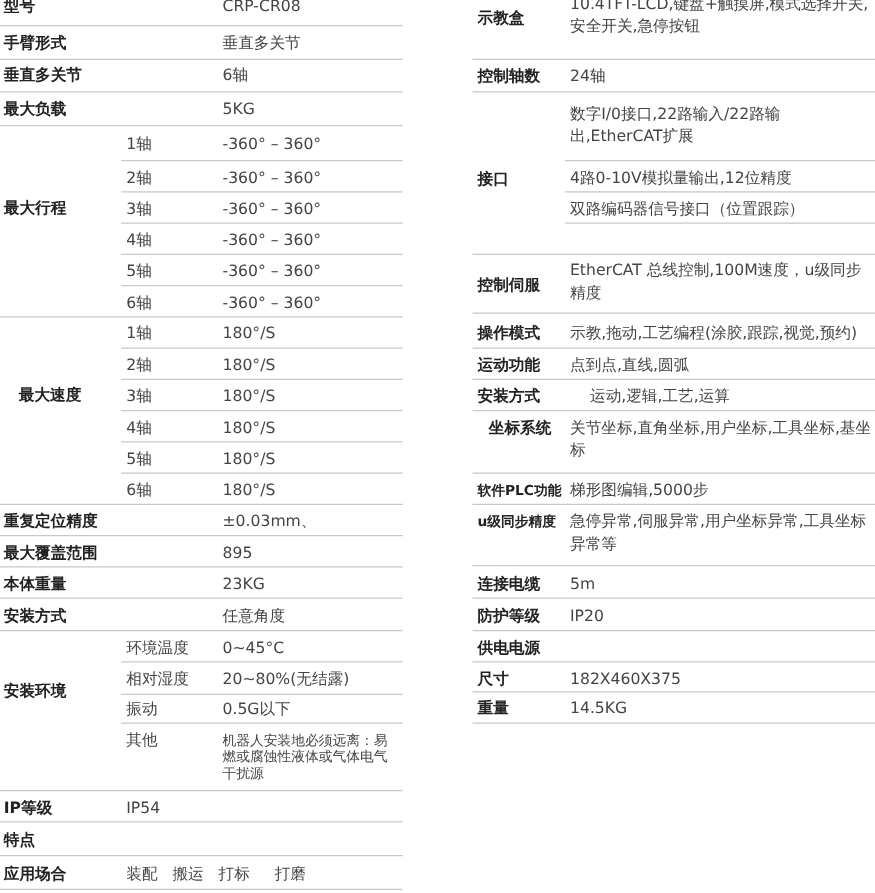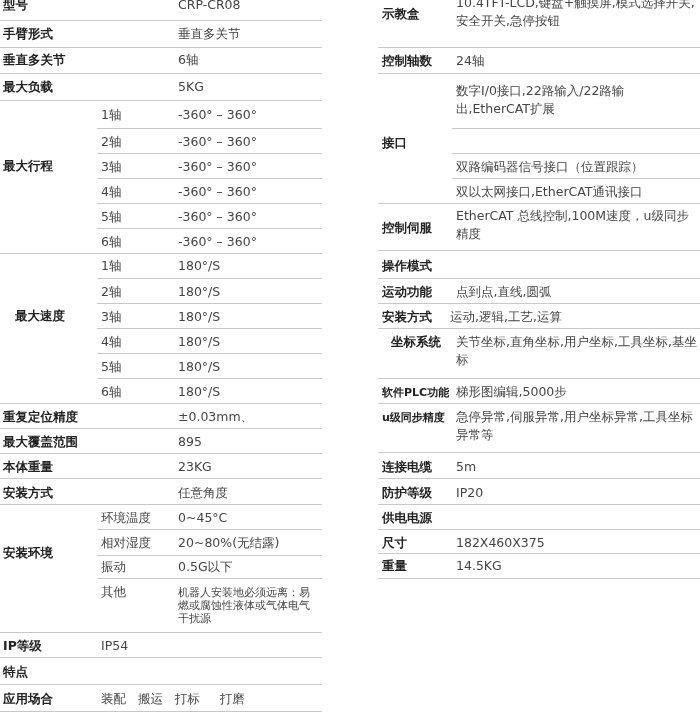--- a/index.html
+++ b/index.html
@@ -118,39 +118,40 @@
   <span class="t val wrap" style="left:78px;top:-6px;width:244px;line-height:18px">10.4TFT-LCD,键盘+触摸屏,模式选择开关,安全开关,急停按钮</span>
   <div class="line" style="left:0;width:322px;top:47px"></div>
 
   <span class="t lab" style="left:4px;top:53px">控制轴数</span>
   <span class="t val" style="left:78px;top:53px">24轴</span>
   <div class="line" style="left:0;width:322px;top:73px"></div>
 
   <span class="t lab" style="left:4px;top:135px">接口</span>
   <span class="t val wrap" style="left:78px;top:82px;width:240px;line-height:18px">数字I/0接口,22路输入/22路输出,EtherCAT扩展</span>
   <div class="line" style="left:74px;width:248px;top:128px"></div>
+  <span class="t val" style="left:78px;top:134px">4路0-10V模拟量输出,12位精度</span>
   <div class="line" style="left:74px;width:248px;top:153px"></div>
   <span class="t val" style="left:78px;top:159px">双路编码器信号接口（位置跟踪）</span>
   <div class="line" style="left:74px;width:248px;top:178px"></div>
-  <span class="t val" style="left:78px;top:184px">双以太网接口,EtherCAT通讯接口</span>
   <div class="line" style="left:0;width:322px;top:203px"></div>
 
   <span class="t lab" style="left:4px;top:220px">控制伺服</span>
   <span class="t val wrap" style="left:78px;top:207px;width:244px;line-height:18px">EtherCAT 总线控制,100M速度，u级同步精度</span>
   <div class="line" style="left:0;width:322px;top:250px"></div>
 
   <span class="t lab" style="left:4px;top:258px">操作模式</span>
+  <span class="t val" style="left:78px;top:258px">示教,拖动,工艺编程(涂胶,跟踪,视觉,预约)</span>
   <div class="line" style="left:0;width:322px;top:278px"></div>
 
   <span class="t lab" style="left:4px;top:284px">运动功能</span>
   <span class="t val" style="left:78px;top:284px">点到点,直线,圆弧</span>
   <div class="line" style="left:0;width:322px;top:303px"></div>
 
   <span class="t lab" style="left:4px;top:309px">安装方式</span>
-  <span class="t val" style="left:72px;top:309px">运动,逻辑,工艺,运算</span>
+  <span class="t val" style="left:94px;top:309px">运动,逻辑,工艺,运算</span>
   <div class="line" style="left:0;width:322px;top:328px"></div>
 
   <span class="t lab" style="left:13px;top:334px">坐标系统</span>
   <span class="t val wrap" style="left:78px;top:333px;width:244px;line-height:18px">关节坐标,直角坐标,用户坐标,工具坐标,基坐标</span>
   <div class="line" style="left:0;width:322px;top:378px"></div>
 
   <span class="t lab small" style="left:4px;top:386px">软件PLC功能</span>
   <span class="t val" style="left:78px;top:384px">梯形图编辑,5000步</span>
   <div class="line" style="left:0;width:322px;top:403px"></div>
 

